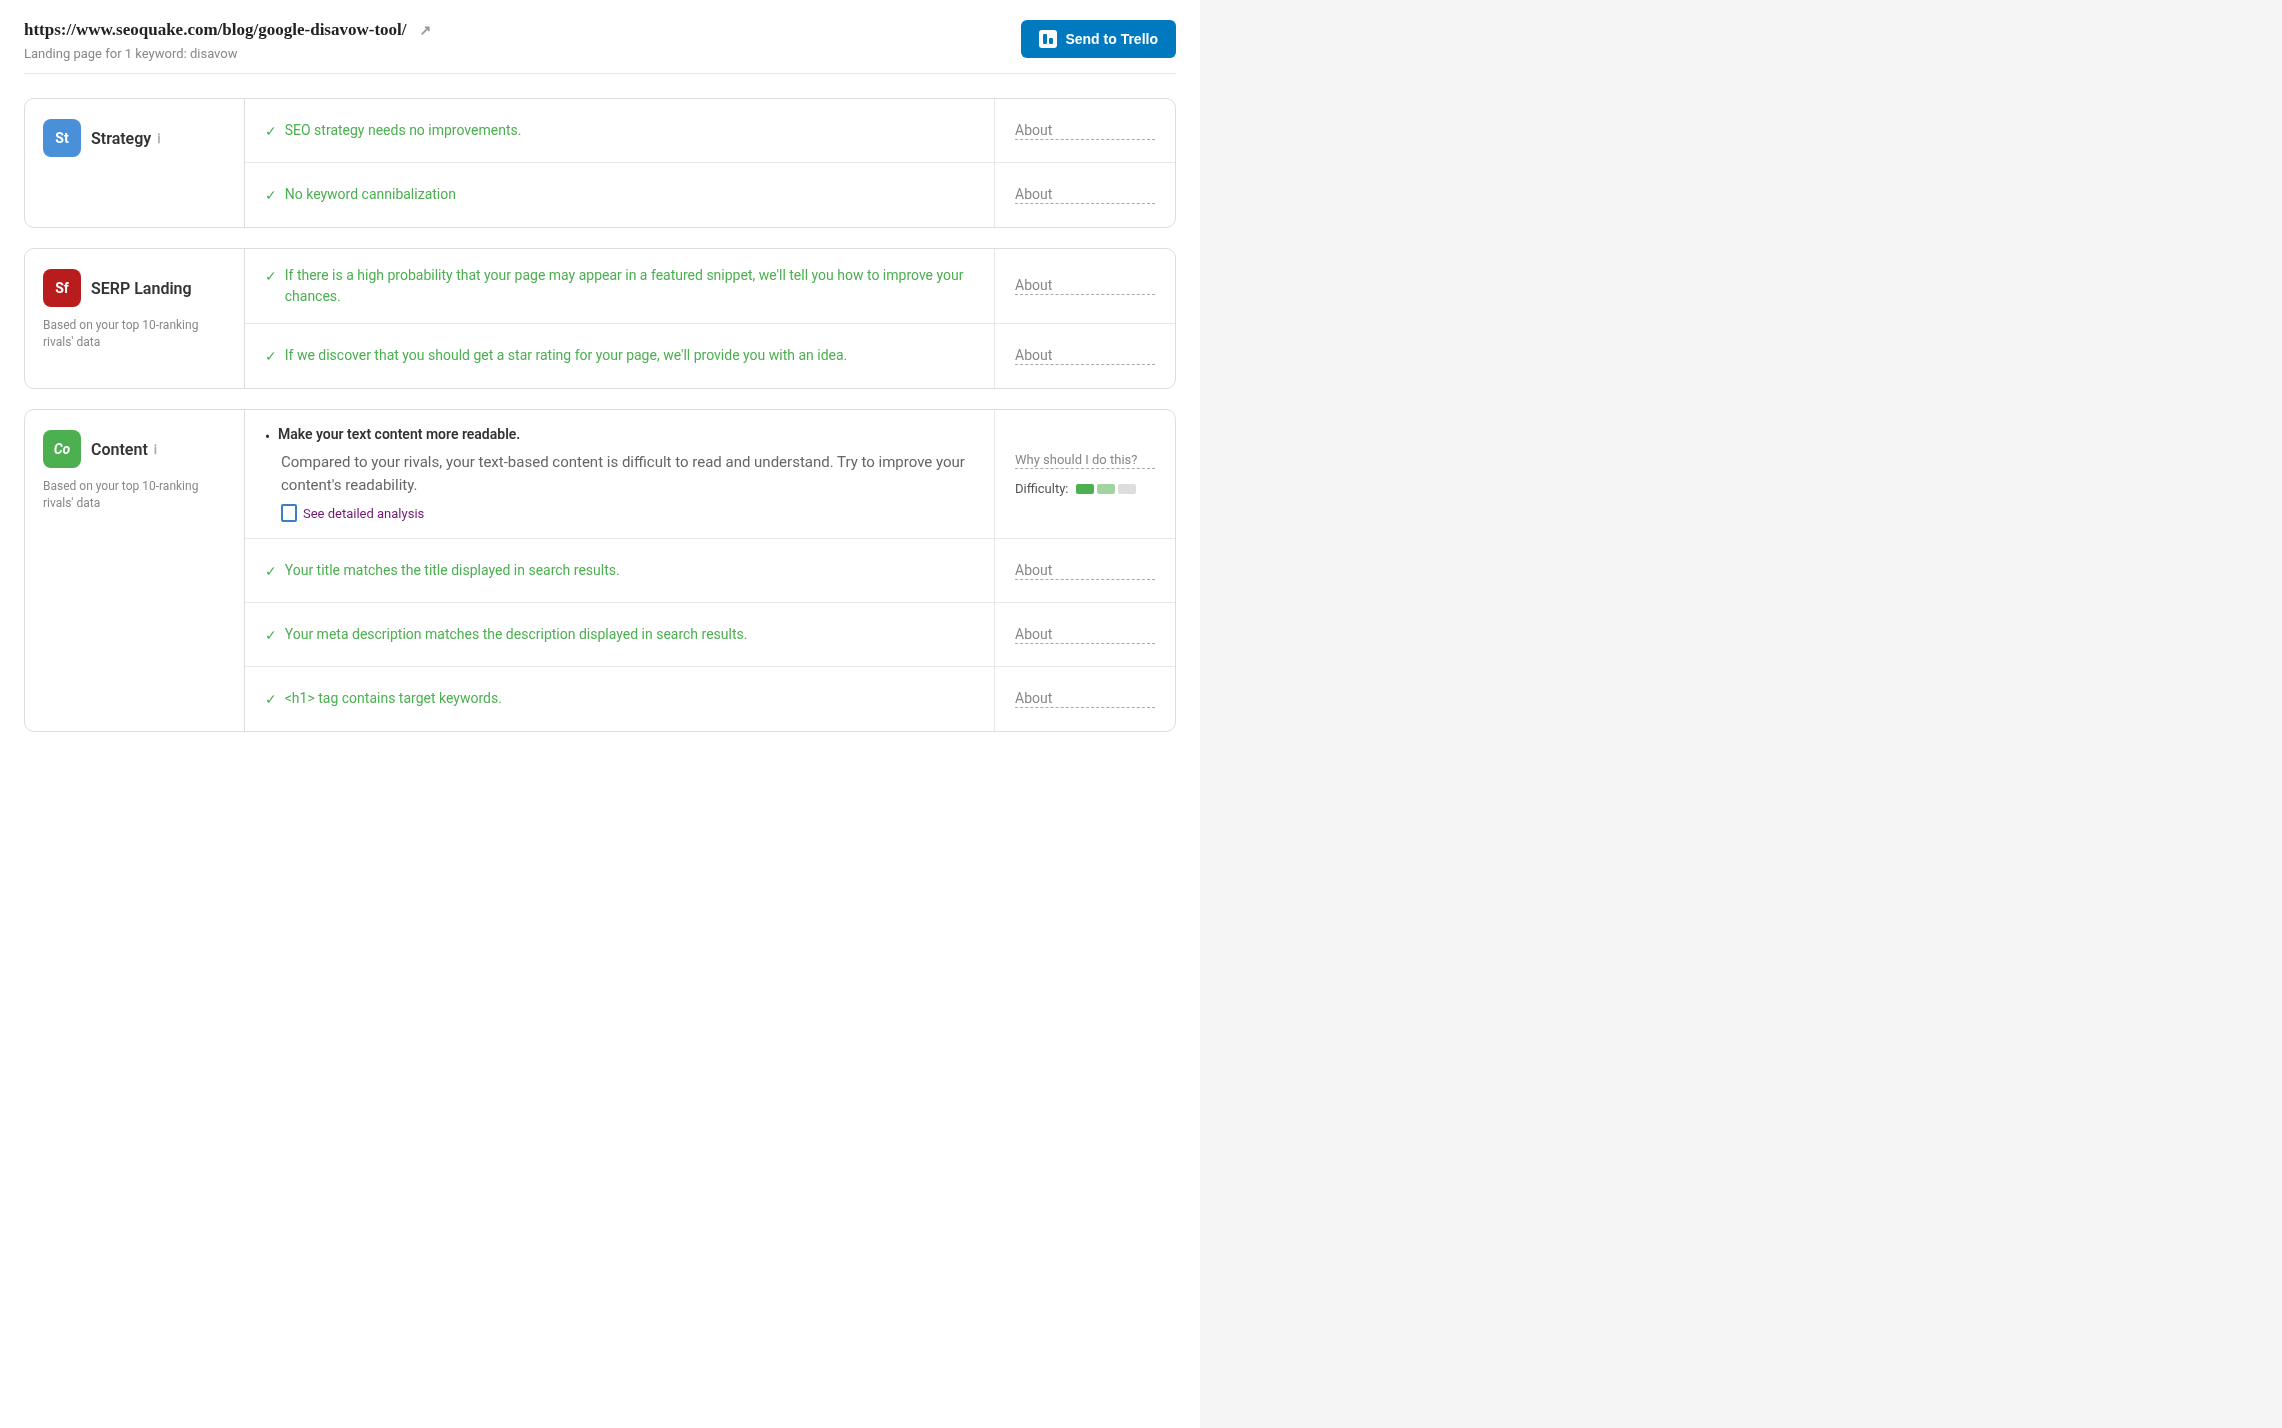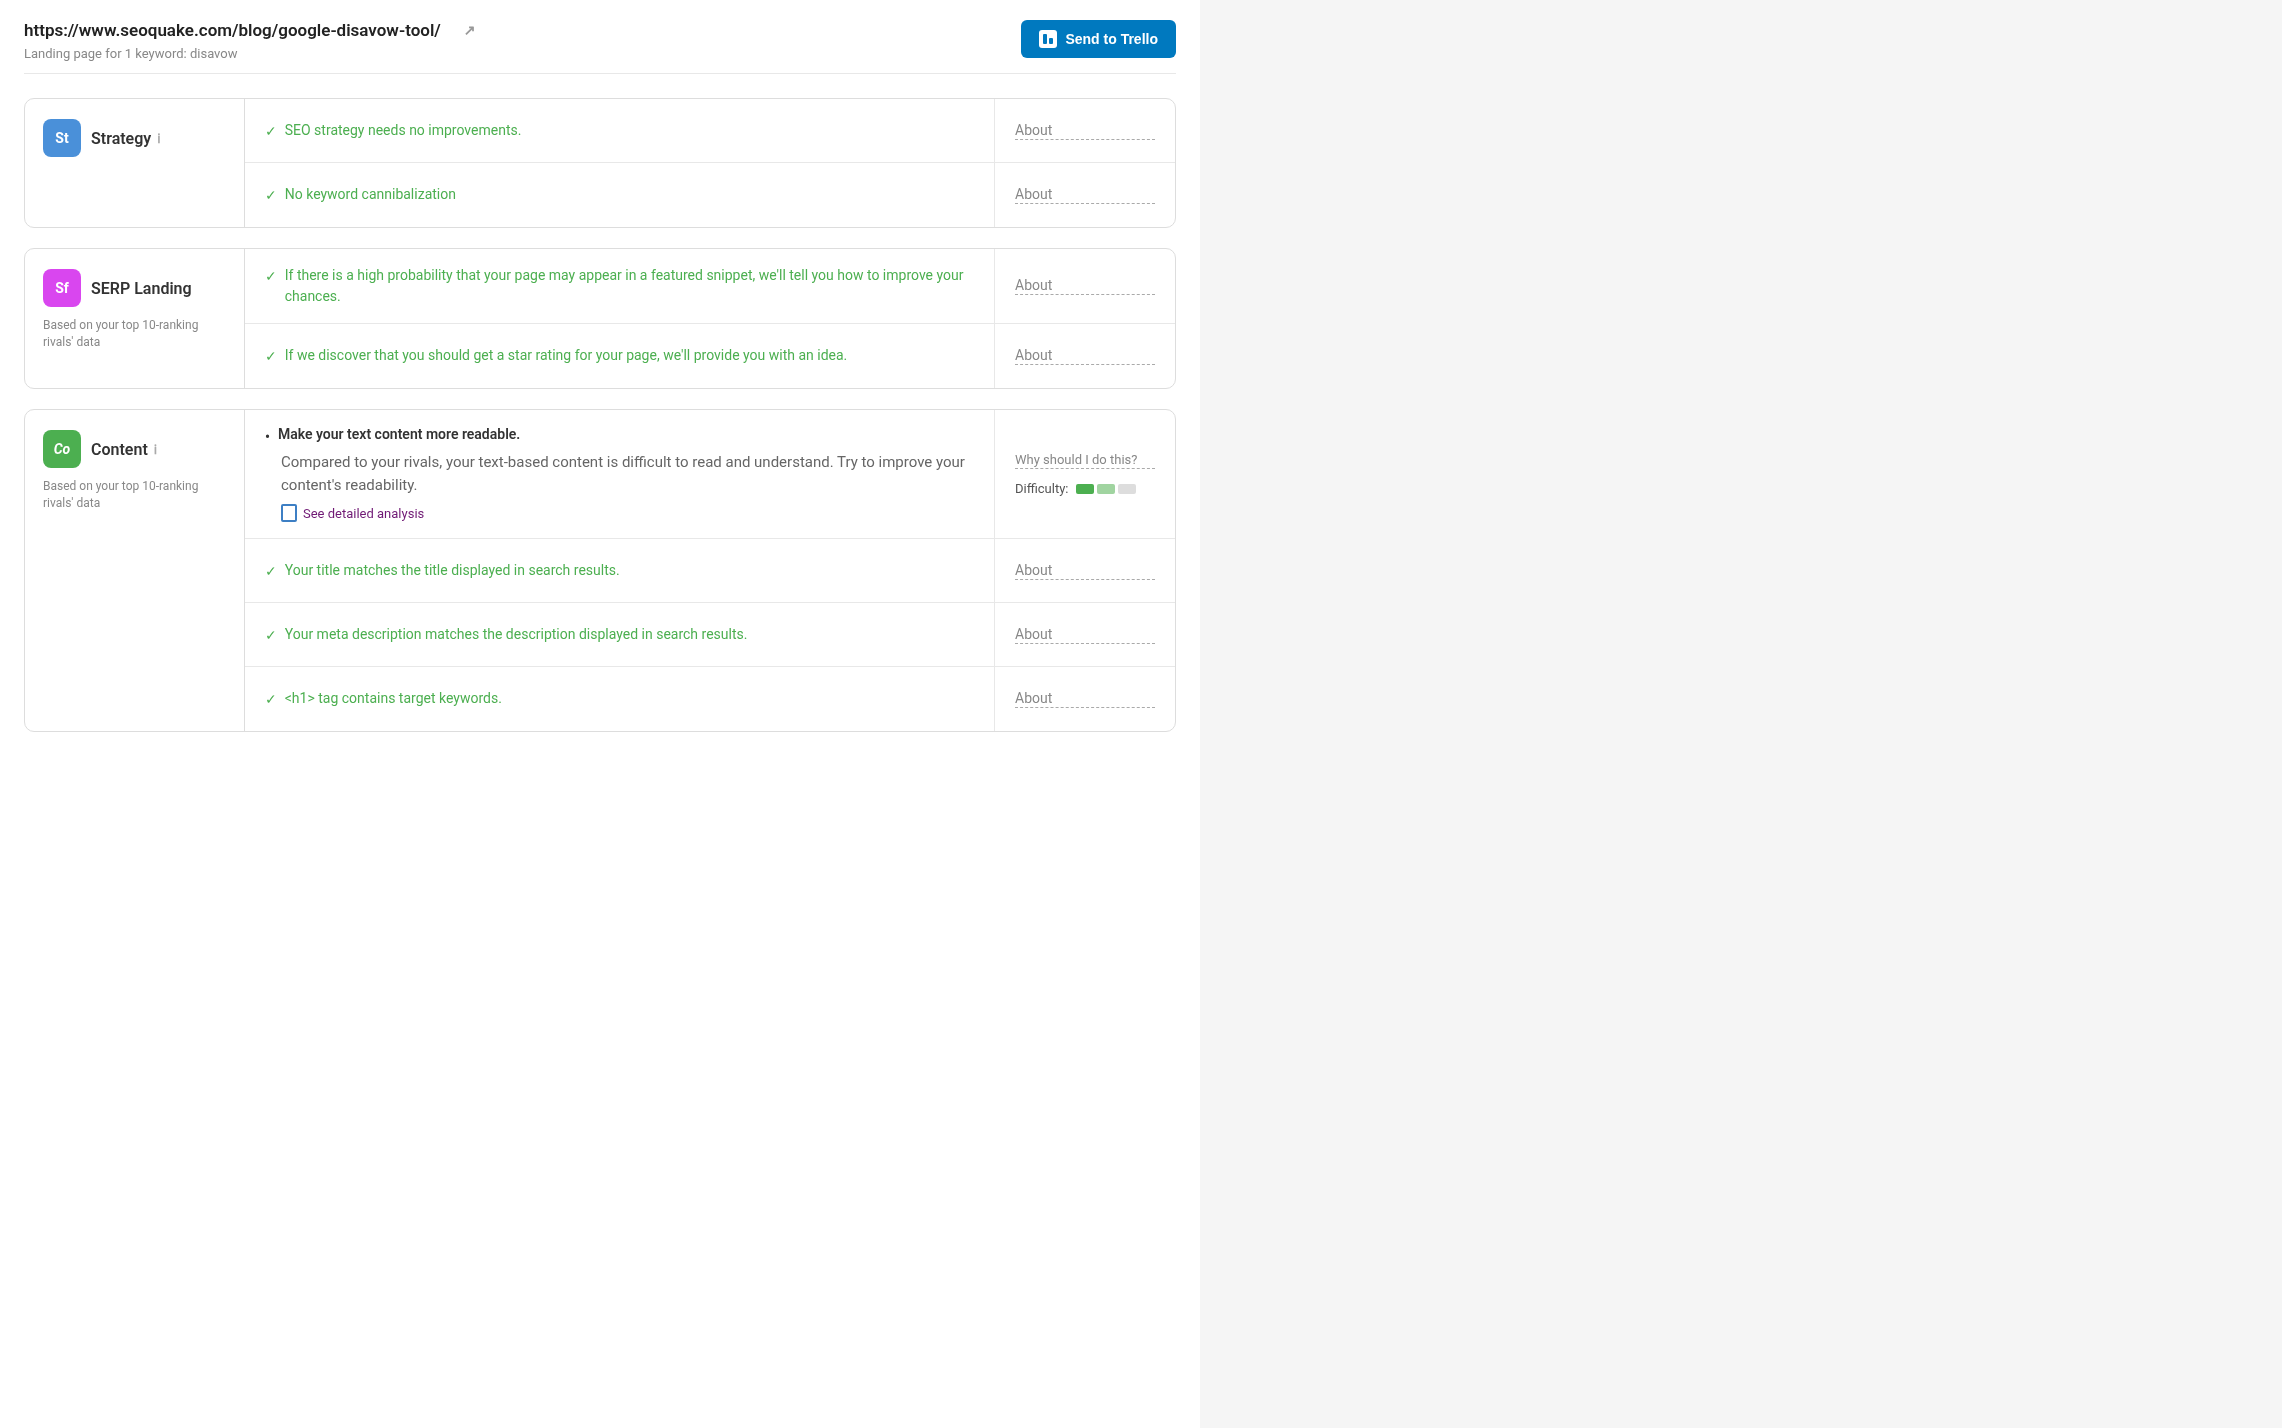--- a/index.html
+++ b/index.html
@@ -23,21 +23,22 @@
       padding-bottom: 12px;
       border-bottom: 1px solid #e8e8e8;
     }
     .header-left {}
     .page-url {
       font-size: 17px;
       font-weight: 600;
       color: #222;
       display: flex;
       align-items: center;
-      gap: 23px;
+      gap: 13px;
+      font-family: Liberation Serif, serif;
     }
     .external-link-icon {
       color: #999;
       font-size: 14px;
     }
     .page-subtitle {
       font-size: 13px;
       color: #888;
       margin-top: 6px;
     }
@@ -109,21 +110,21 @@
       border-radius: 8px;
       display: flex;
       align-items: center;
       justify-content: center;
       font-size: 14px;
       font-weight: 700;
       color: #fff;
       flex-shrink: 0;
     }
     .section-icon.strategy { background: #4A90D9; }
-    .section-icon.serp { background: #d946ef; }
+    .section-icon.serp { background: #b91c1c; }
     .section-icon.content { background: #4CAF50; font-style: italic; }
     .section-title {
       font-size: 16px;
       font-weight: 600;
       color: #333;
       display: flex;
       align-items: center;
       gap: 6px;
     }
     .info-icon {

